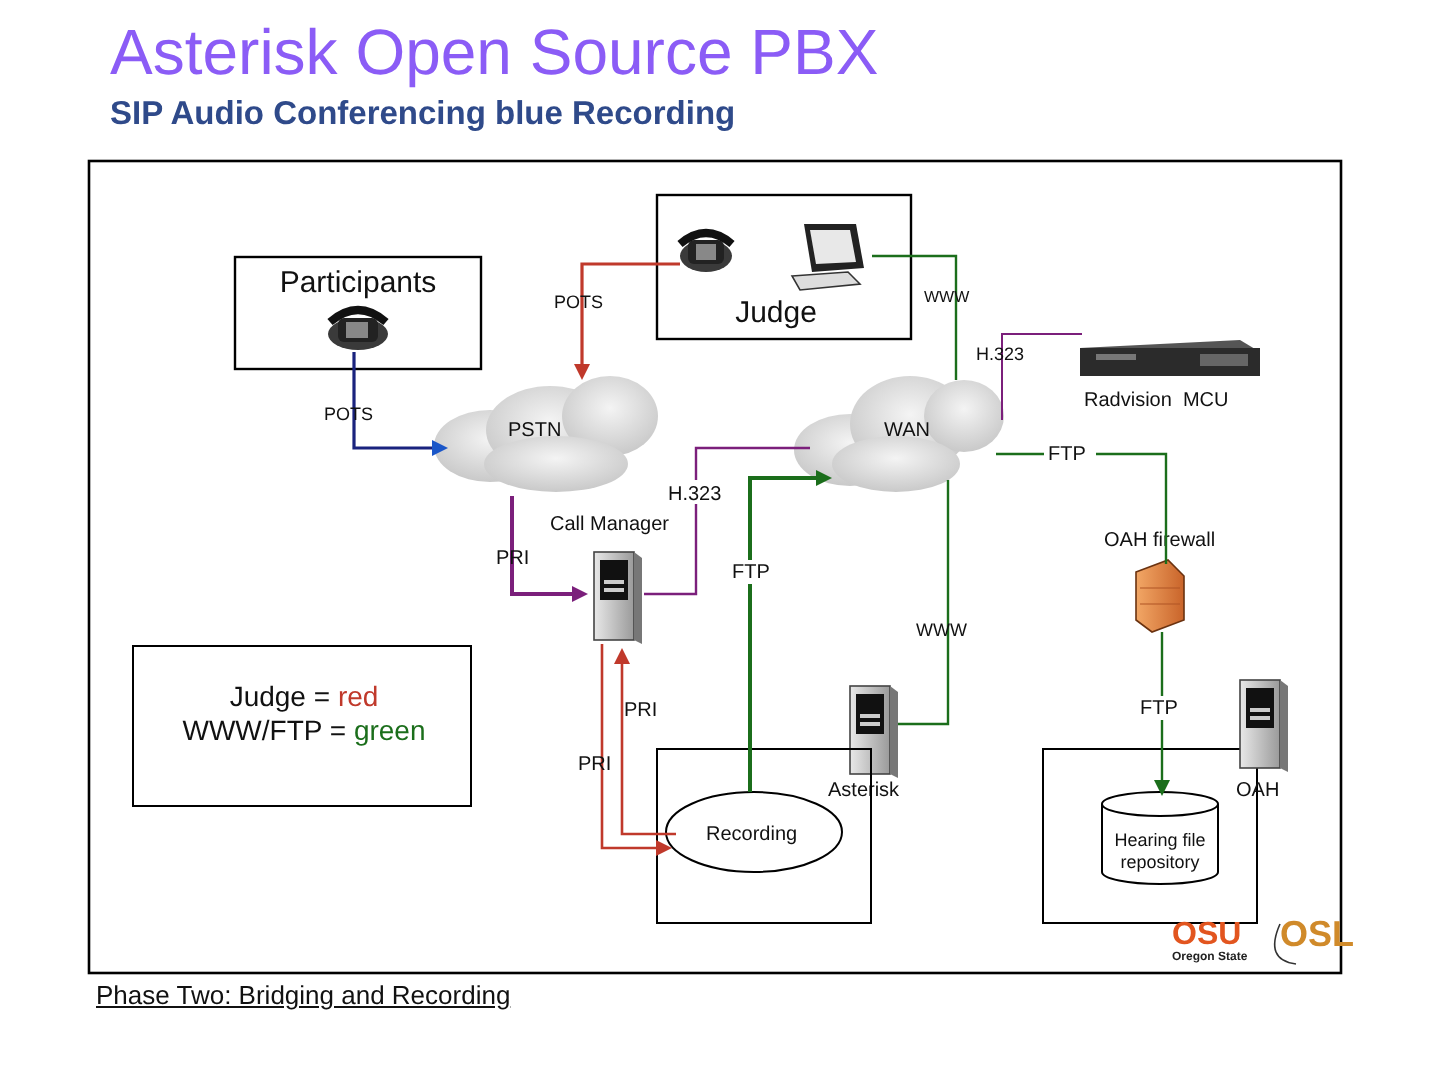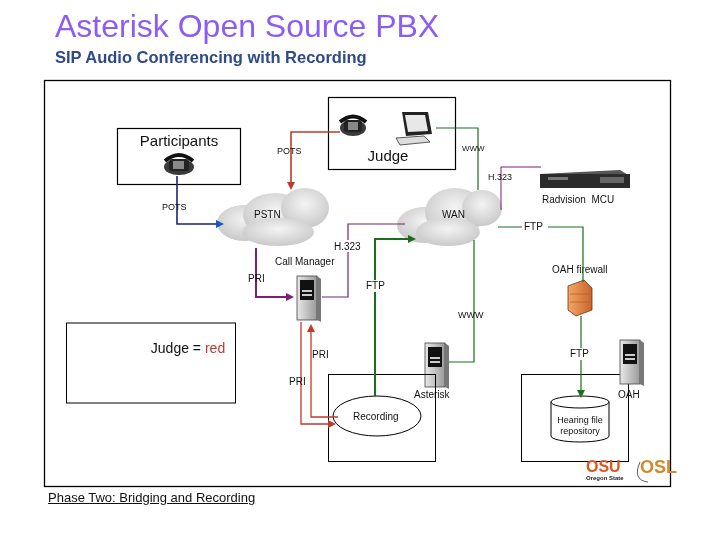--- a/index.html
+++ b/index.html
@@ -1,29 +1,29 @@
 <!DOCTYPE html>
 <html><head>
 <meta charset="utf-8">
 <style>
   html, body { margin:0; padding:0; background:#ffffff; }
   body { width:720px; height:540px; position:relative; overflow:hidden; font-family:"Liberation Sans", sans-serif; }
   .title { position:absolute; left:55px; top:8px; font-size:32px; color:#8b5cf6; white-space:nowrap; }
   .subtitle { position:absolute; left:55px; top:48px; font-size:16.5px; font-weight:bold; color:#2f4a8a; white-space:nowrap; }
   svg.diagram { position:absolute; left:0; top:0; }
   .lbl { font-family:"Liberation Sans", sans-serif; fill:#111; }
-  .legend { position:absolute; left:68px; top:340px; width:168px; text-align:center; font-size:14px; line-height:17px; color:#111;margin-left:36px; }
+  .legend { position:absolute; left:68px; top:340px; width:168px; text-align:center; font-size:14px; line-height:17px; color:#111; }
   .caption { position:absolute; left:48px; top:490px; font-size:13px; color:#111; white-space:nowrap;text-decoration:underline; }
   .c-red { color:#c0392b; } .c-blue { color:#1a237e; } .c-purple { color:#7b1f7b; } .c-green { color:#1b6e1b; }
 </style>
 </head>
 <body>
 
 <div class="title">Asterisk Open Source PBX</div>
-<div class="subtitle">SIP Audio Conferencing with Recording</div>
+<div class="subtitle">SIP Audio Conferencing blue Recording</div>
 
 <svg class="diagram" width="720" height="540" viewBox="0 0 720 540">
   <defs>
     <radialGradient id="cloudg" cx="50%" cy="40%" r="60%">
       <stop offset="0%" stop-color="#f4f4f4"></stop>
       <stop offset="100%" stop-color="#c9c9c9"></stop>
     </radialGradient>
     <linearGradient id="srv" x1="0" x2="1">
       <stop offset="0%" stop-color="#e8e8e8"></stop>
       <stop offset="100%" stop-color="#9a9a9a"></stop>
@@ -178,15 +178,16 @@
   <text class="lbl" x="570" y="357" font-size="10">FTP</text>
 
   <text x="586" y="472" font-size="16" font-weight="bold" fill="#e2551f" font-family="Liberation Sans, sans-serif">OSU</text>
   <text x="586" y="480" font-size="6" font-weight="bold" fill="#222" font-family="Liberation Sans, sans-serif">Oregon State</text>
   <text x="640" y="473" font-size="18" font-weight="bold" fill="#d08a2a" font-family="Liberation Sans, sans-serif">OSL</text>
   <path d="M640 462 Q632 480 648 482" fill="none" stroke="#333" stroke-width="0.8"></path>
 </svg>
 
 <div class="legend">
   <div><span>Judge = </span><span class="c-red">red</span></div>
+  <div><span>WWW/FTP = </span><span class="c-green">green</span></div>
 </div>
 
 <div class="caption">Phase Two: Bridging and Recording</div>
 
 </body></html>

